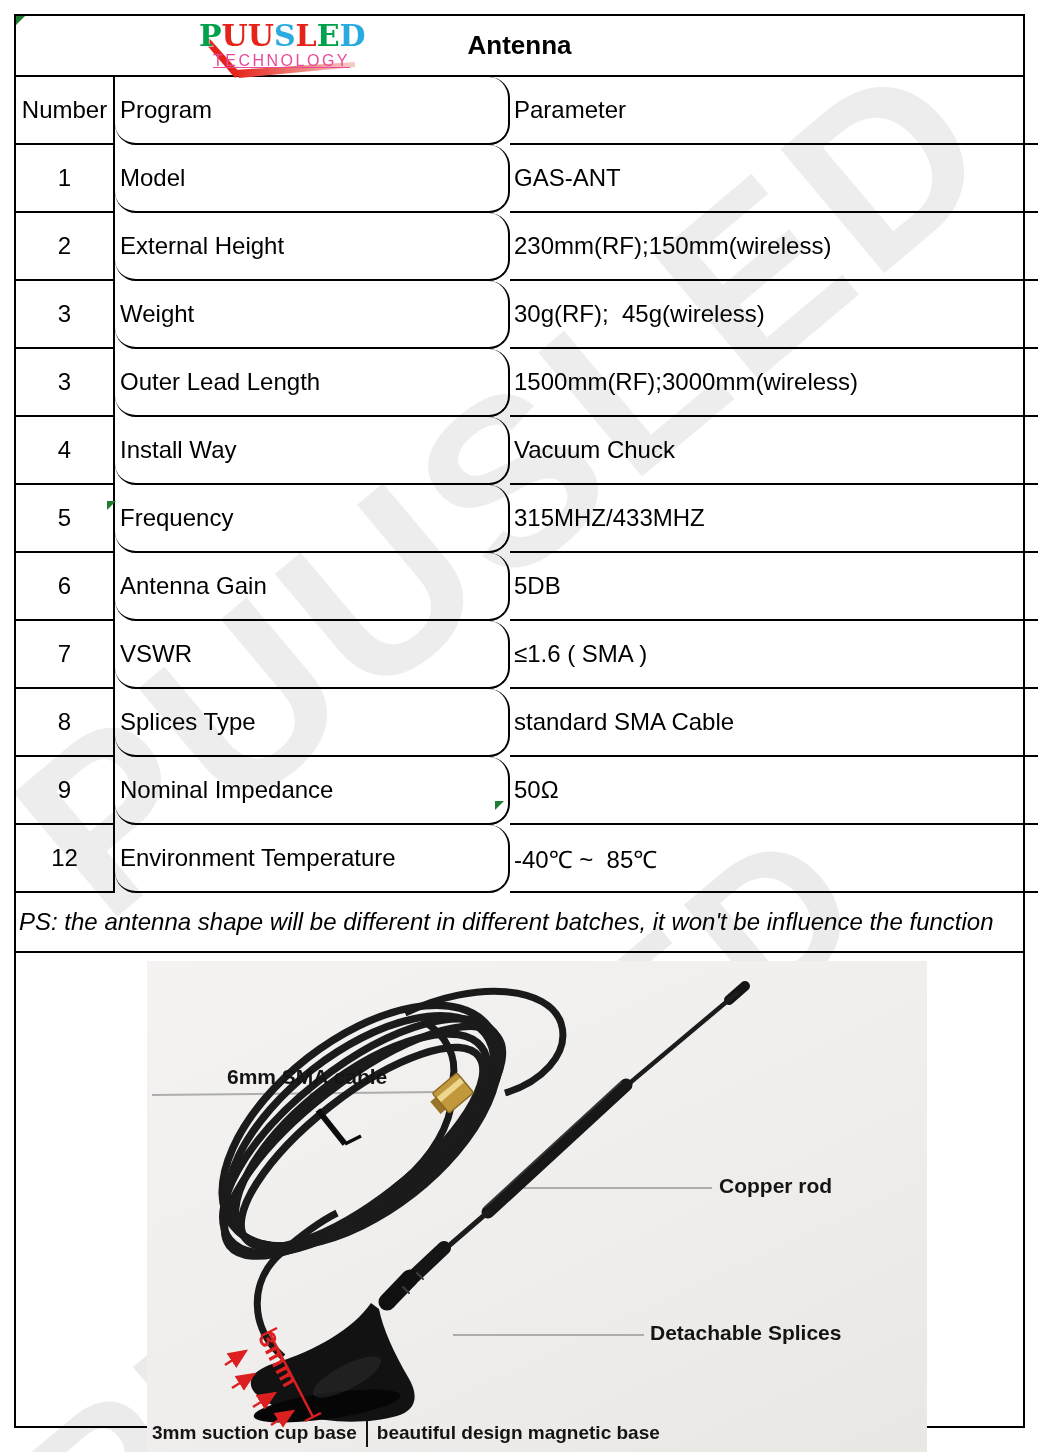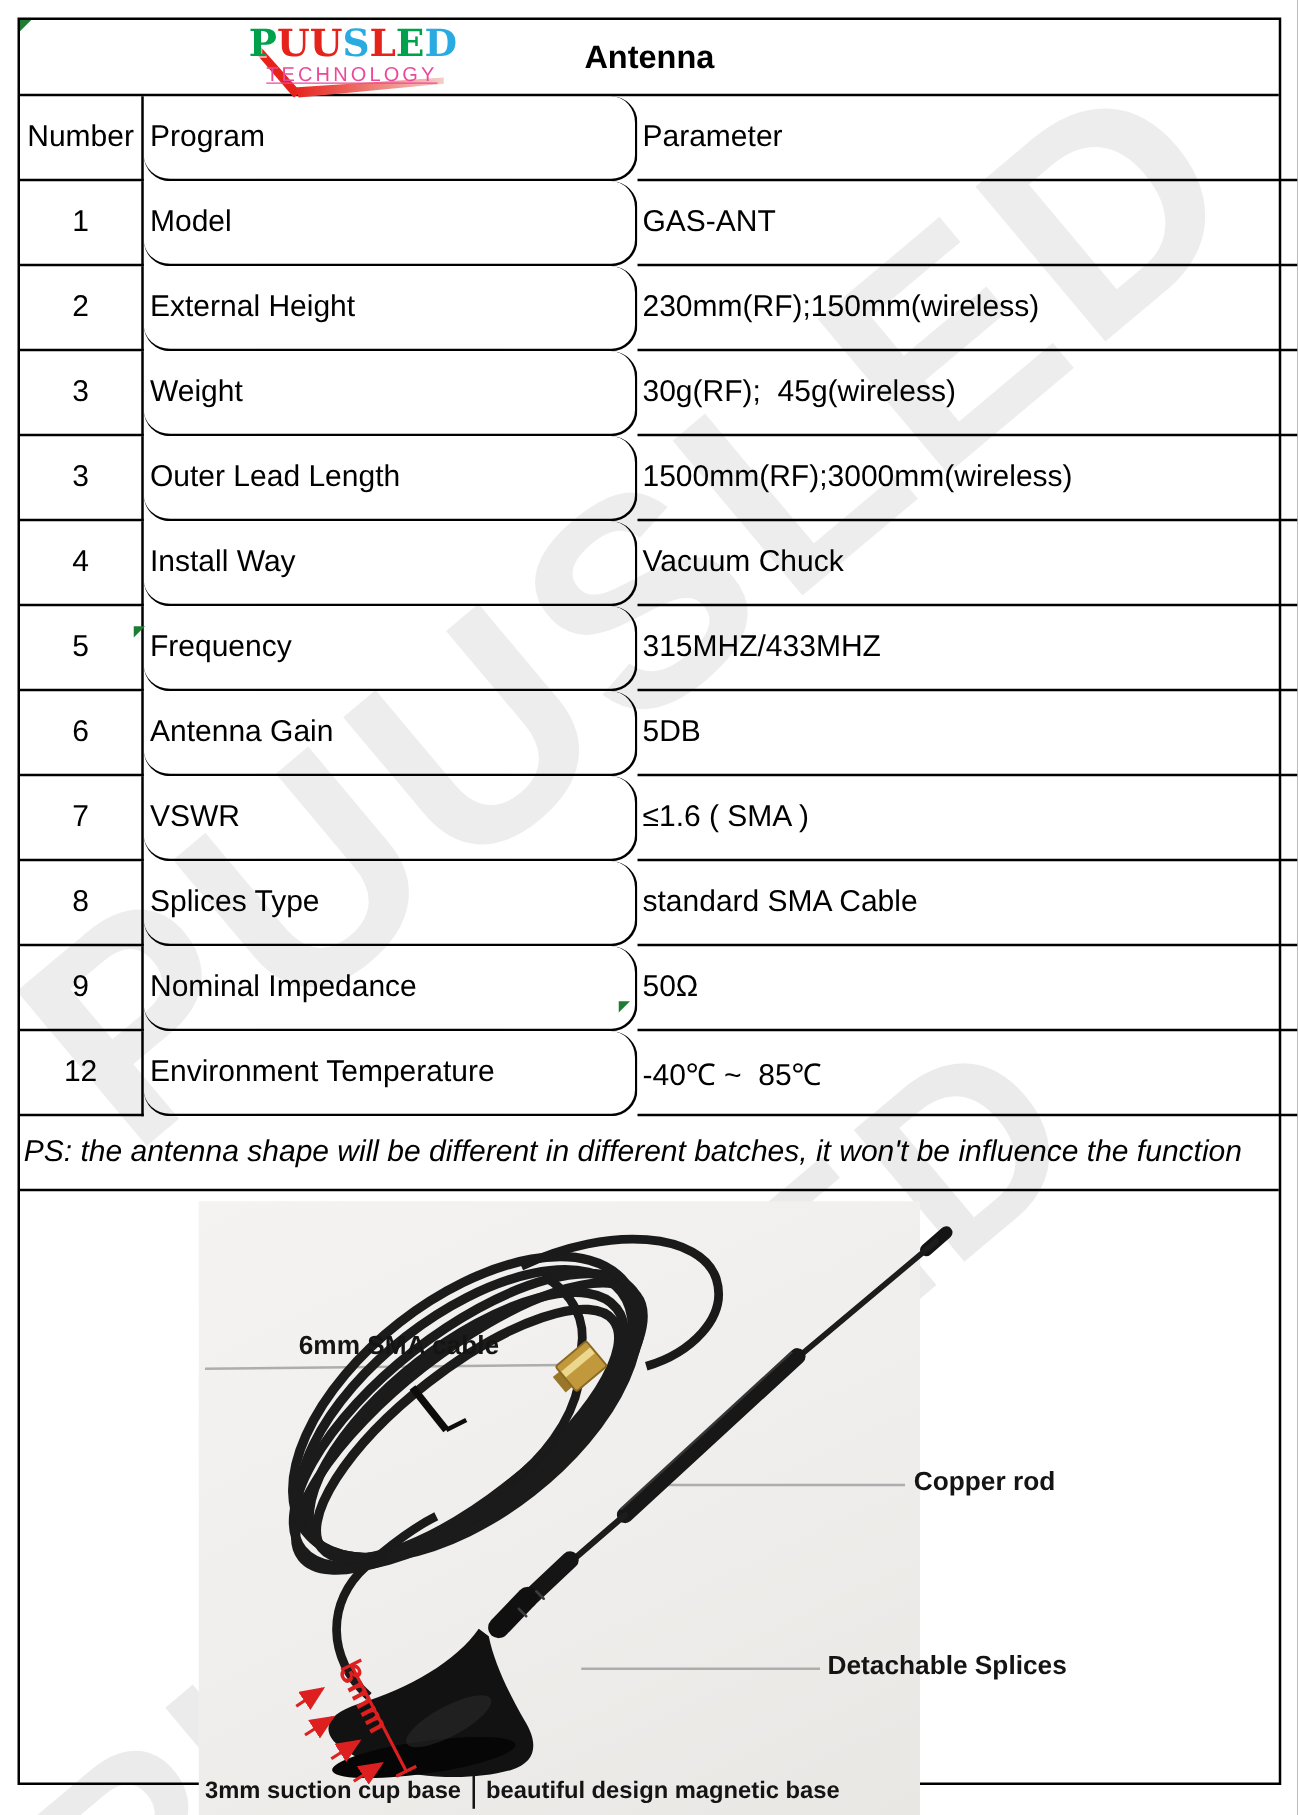--- a/index.html
+++ b/index.html
@@ -27,22 +27,22 @@
                 padding:4px;overflow:hidden;background:transparent;}
   table.spec td:last-child{border-right:0;}
   .c-num{width:89px;text-align:center;}
   .c-prog{width:384px;text-align:left;padding-left:5px !important;border-radius:21px;}
   .c-param{width:528px;white-space:pre;}
   
   .ps-row{height:58px;border-bottom:2px solid #000;display:flex;align-items:center;
           padding-left:3px;font-size:24px;box-sizing:content-box;font-style:italic;}
   
   .photo-section{position:relative;height:509px;}
-  .photo{position:absolute;left:131px;top:8px;width:577px;height:492px;z-index:2;
-         background:linear-gradient(155deg,#f4f3f2 0%,#f0eeec 55%,#e9e7e4 100%);margin-left:12px;}
+  .photo{position:absolute;left:131px;top:8px;width:780px;height:492px;z-index:2;
+         background:linear-gradient(155deg,#f4f3f2 0%,#f0eeec 55%,#e9e7e4 100%);}
   .photo svg{position:absolute;left:0;top:0;z-index:2;}
   .photo .plabel{position:absolute;z-index:3;font-weight:bold;font-size:21px;color:#141414;white-space:nowrap;}
   .caption{position:absolute;left:5px;top:458px;z-index:3;display:flex;align-items:center;
            font-weight:bold;font-size:19px;color:#141414;white-space:nowrap;}
   .caption .divider{display:inline-block;width:0;height:28px;border-left:2px solid #141414;margin:0 9px;}
   .dim-label{position:absolute;left:130px;top:366px;z-index:3;font-weight:bold;font-size:24px;
              transform:rotate(62deg);transform-origin:left top;letter-spacing:1px;}
   
   .tri{position:absolute;width:0;height:0;border-top:9px solid #1e7d32;border-right:9px solid transparent;z-index:4;}
 </style>

